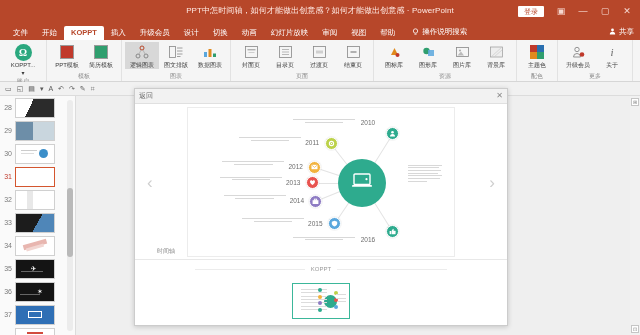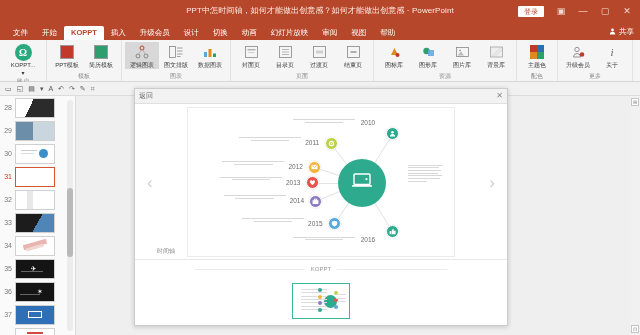--- a/index.html
+++ b/index.html
@@ -195,20 +195,29 @@
     <div class="tab active">KOPPT</div>
     <div class="tab">插入</div>
     <div class="tab">升级会员</div>
     <div class="tab">设计</div>
     <div class="tab">切换</div>
     <div class="tab">动画</div>
     <div class="tab">幻灯片放映</div>
     <div class="tab">审阅</div>
     <div class="tab">视图</div>
     <div class="tab">帮助</div>
+    <div class="tab tab-search">
+      <span>
+        <svg width="7" height="8" viewBox="0 0 7 8">
+            <circle cx="3.5" cy="3" r="2.2" fill="none" stroke="#fff" stroke-width="0.8"></circle>
+            <line x1="2.4" y1="6.2" x2="4.6" y2="6.2" stroke="#fff" stroke-width="0.8"></line>
+          </svg>
+      </span>
+      <span>操作说明搜索</span>
+    </div>
     <div class="share-area">
       <span>
         <svg width="7" height="7" viewBox="0 0 7 7">
             <circle cx="3.5" cy="2" r="1.4" fill="#fff"></circle>
             <path d="M0.8 6.5 A2.7 2.7 0 0 1 6.2 6.5 Z" fill="#fff"></path>
           </svg>
       </span>
       <span>共享</span>
     </div>
   </div>

